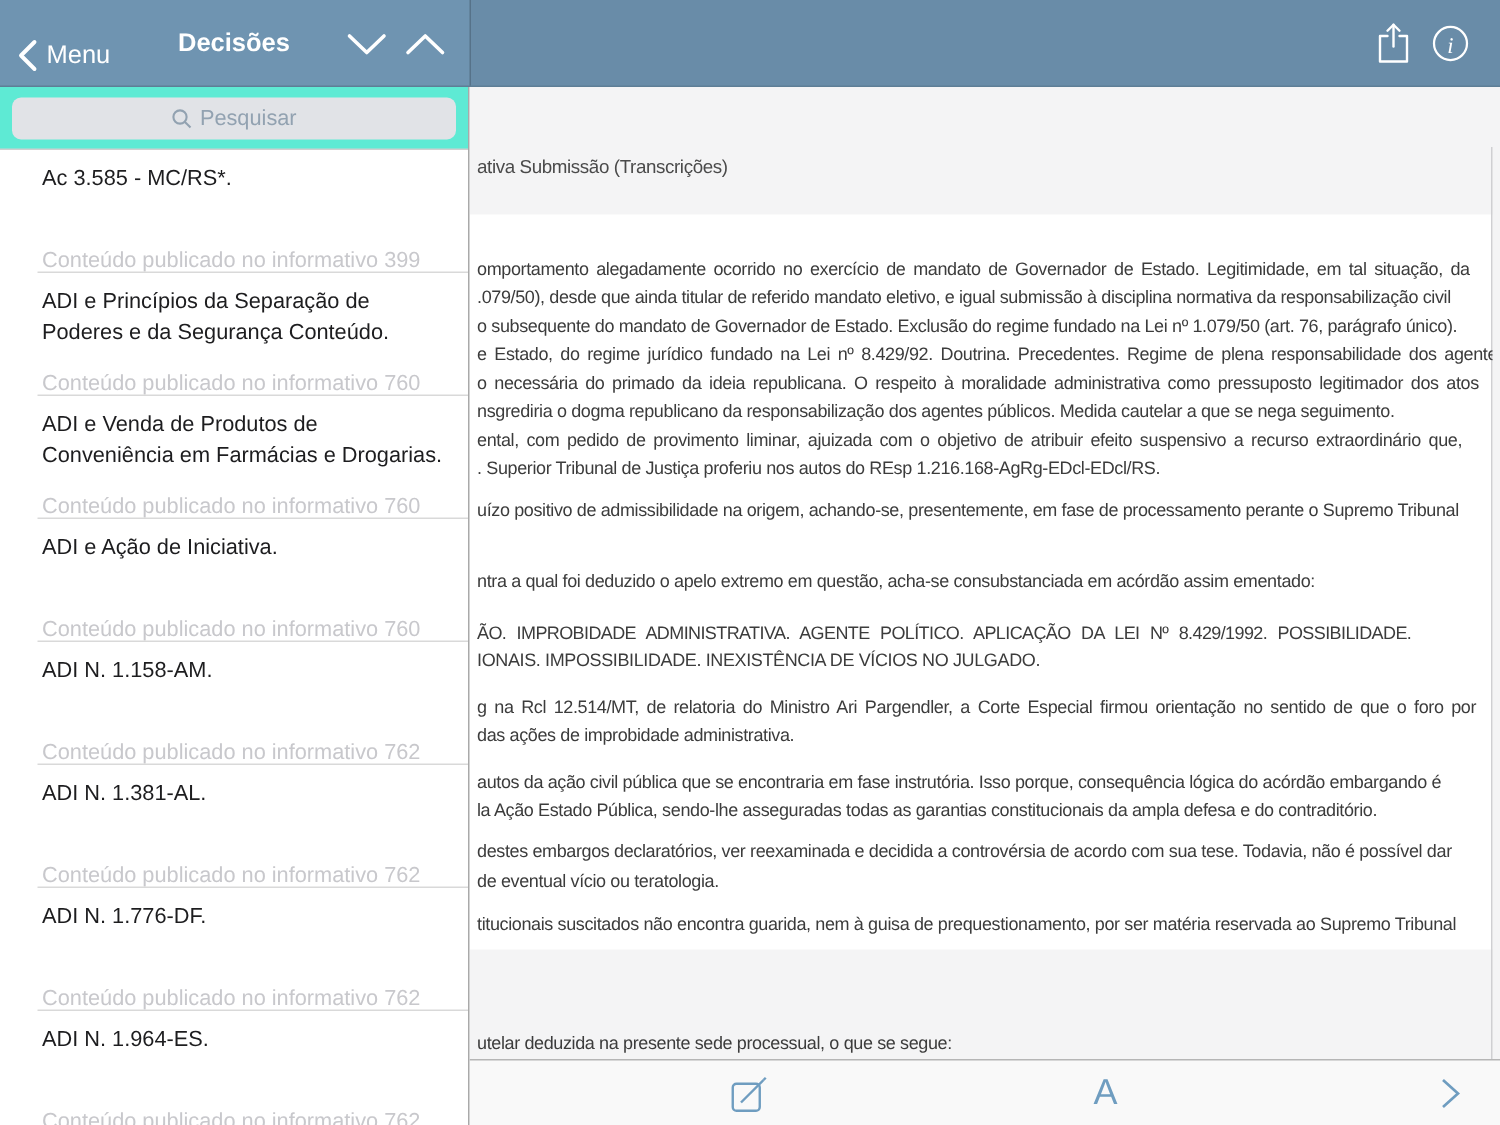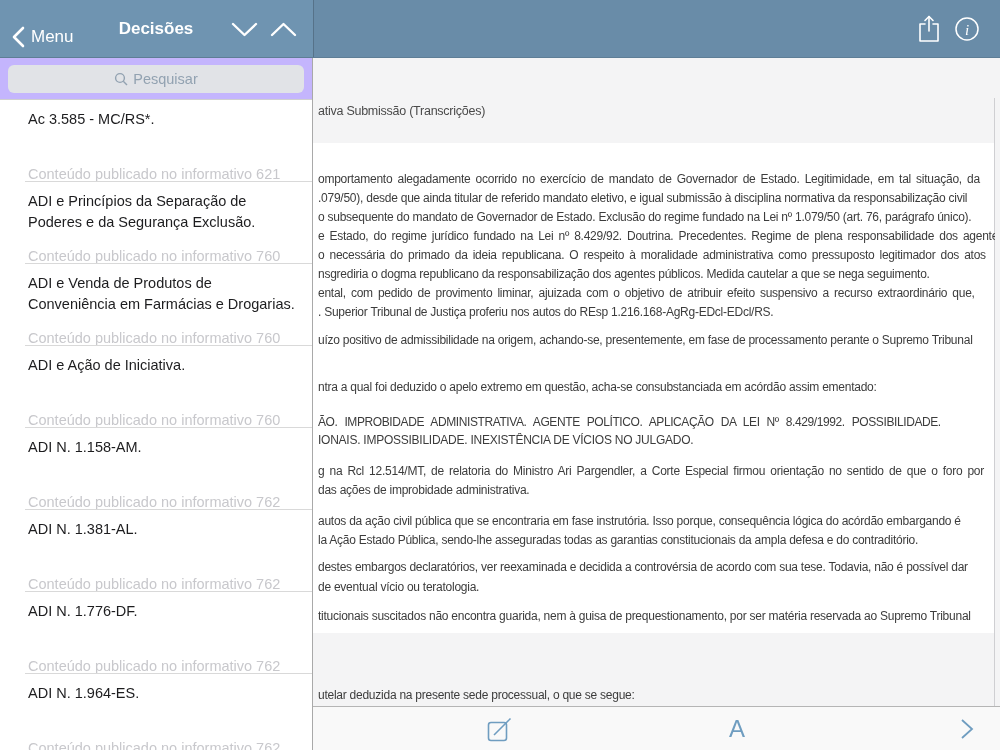--- a/index.html
+++ b/index.html
@@ -30,21 +30,21 @@
 
   
   .toolbar{position:absolute;left:313px;right:0;bottom:0;height:44px;background:#f9f9f9;
            border-top:1px solid #b5b5b5;box-sizing:border-box;z-index:5;}
   .tb-item{position:absolute;top:0;height:44px;display:flex;align-items:center;justify-content:center;cursor:pointer;}
   .font-size-label{font-size:24px;font-weight:400;color:#6f9dc0;}
 
   
   .sidebar{position:absolute;top:58px;left:0;width:313px;bottom:0;background:#fff;
            border-right:1px solid #a9a9a9;box-sizing:border-box;z-index:20;}
-  .search-section{position:absolute;top:0;left:0;right:0;height:42px;background:#c4b5fd;
+  .search-section{position:absolute;top:0;left:0;right:0;height:42px;background:#5eead4;
            border-bottom:1px solid #cfcfcf;box-sizing:border-box;text-decoration:underline;}
   .search-field{position:absolute;top:7px;left:8px;right:8px;height:28px;background:#e1e3e7;
            border-radius:6px;display:flex;align-items:center;justify-content:center;gap:5px;
            color:#92a2b1;font-size:14.5px;cursor:text;}
   .list{position:absolute;top:42px;left:0;right:0;bottom:0;overflow:hidden;text-decoration:underline;}
   .cell{position:absolute;left:0;width:313px;height:82px;box-sizing:border-box;cursor:pointer;background:#fff;}
   .cell .sep{position:absolute;bottom:0;left:25px;right:0;height:1px;background:#d9d9d9;}
   .cell-title{position:absolute;top:9px;left:28px;width:268px;font-size:14.5px;line-height:21px;color:#1d1d1f;}
   .cell-caption{position:absolute;top:66px;left:28px;width:280px;font-size:14.5px;color:#c8c8cc;white-space:nowrap;}
 
@@ -113,25 +113,25 @@
             <circle cx="6" cy="6" r="4.4"></circle>
             <line x1="9.3" y1="9.3" x2="13" y2="13"></line>
           </svg>
         </span>
         <span>Pesquisar</span>
       </div>
     </div>
     <div class="list">
       <div class="cell" style="top:0px">
         <div class="cell-title">Ac 3.585 - MC/RS*.</div>
-        <div class="cell-caption">Conteúdo publicado no informativo 621</div>
+        <div class="cell-caption">Conteúdo publicado no informativo 399</div>
         <div class="sep"></div>
       </div>
       <div class="cell" style="top:82px">
-        <div class="cell-title">ADI e Princípios da Separação de Poderes e da Segurança Exclusão.</div>
+        <div class="cell-title">ADI e Princípios da Separação de Poderes e da Segurança Conteúdo.</div>
         <div class="cell-caption">Conteúdo publicado no informativo 760</div>
         <div class="sep"></div>
       </div>
       <div class="cell" style="top:164px">
         <div class="cell-title">ADI e Venda de Produtos de Conveniência em Farmácias e Drogarias.</div>
         <div class="cell-caption">Conteúdo publicado no informativo 760</div>
         <div class="sep"></div>
       </div>
       <div class="cell" style="top:246px">
         <div class="cell-title">ADI e Ação de Iniciativa.</div>

